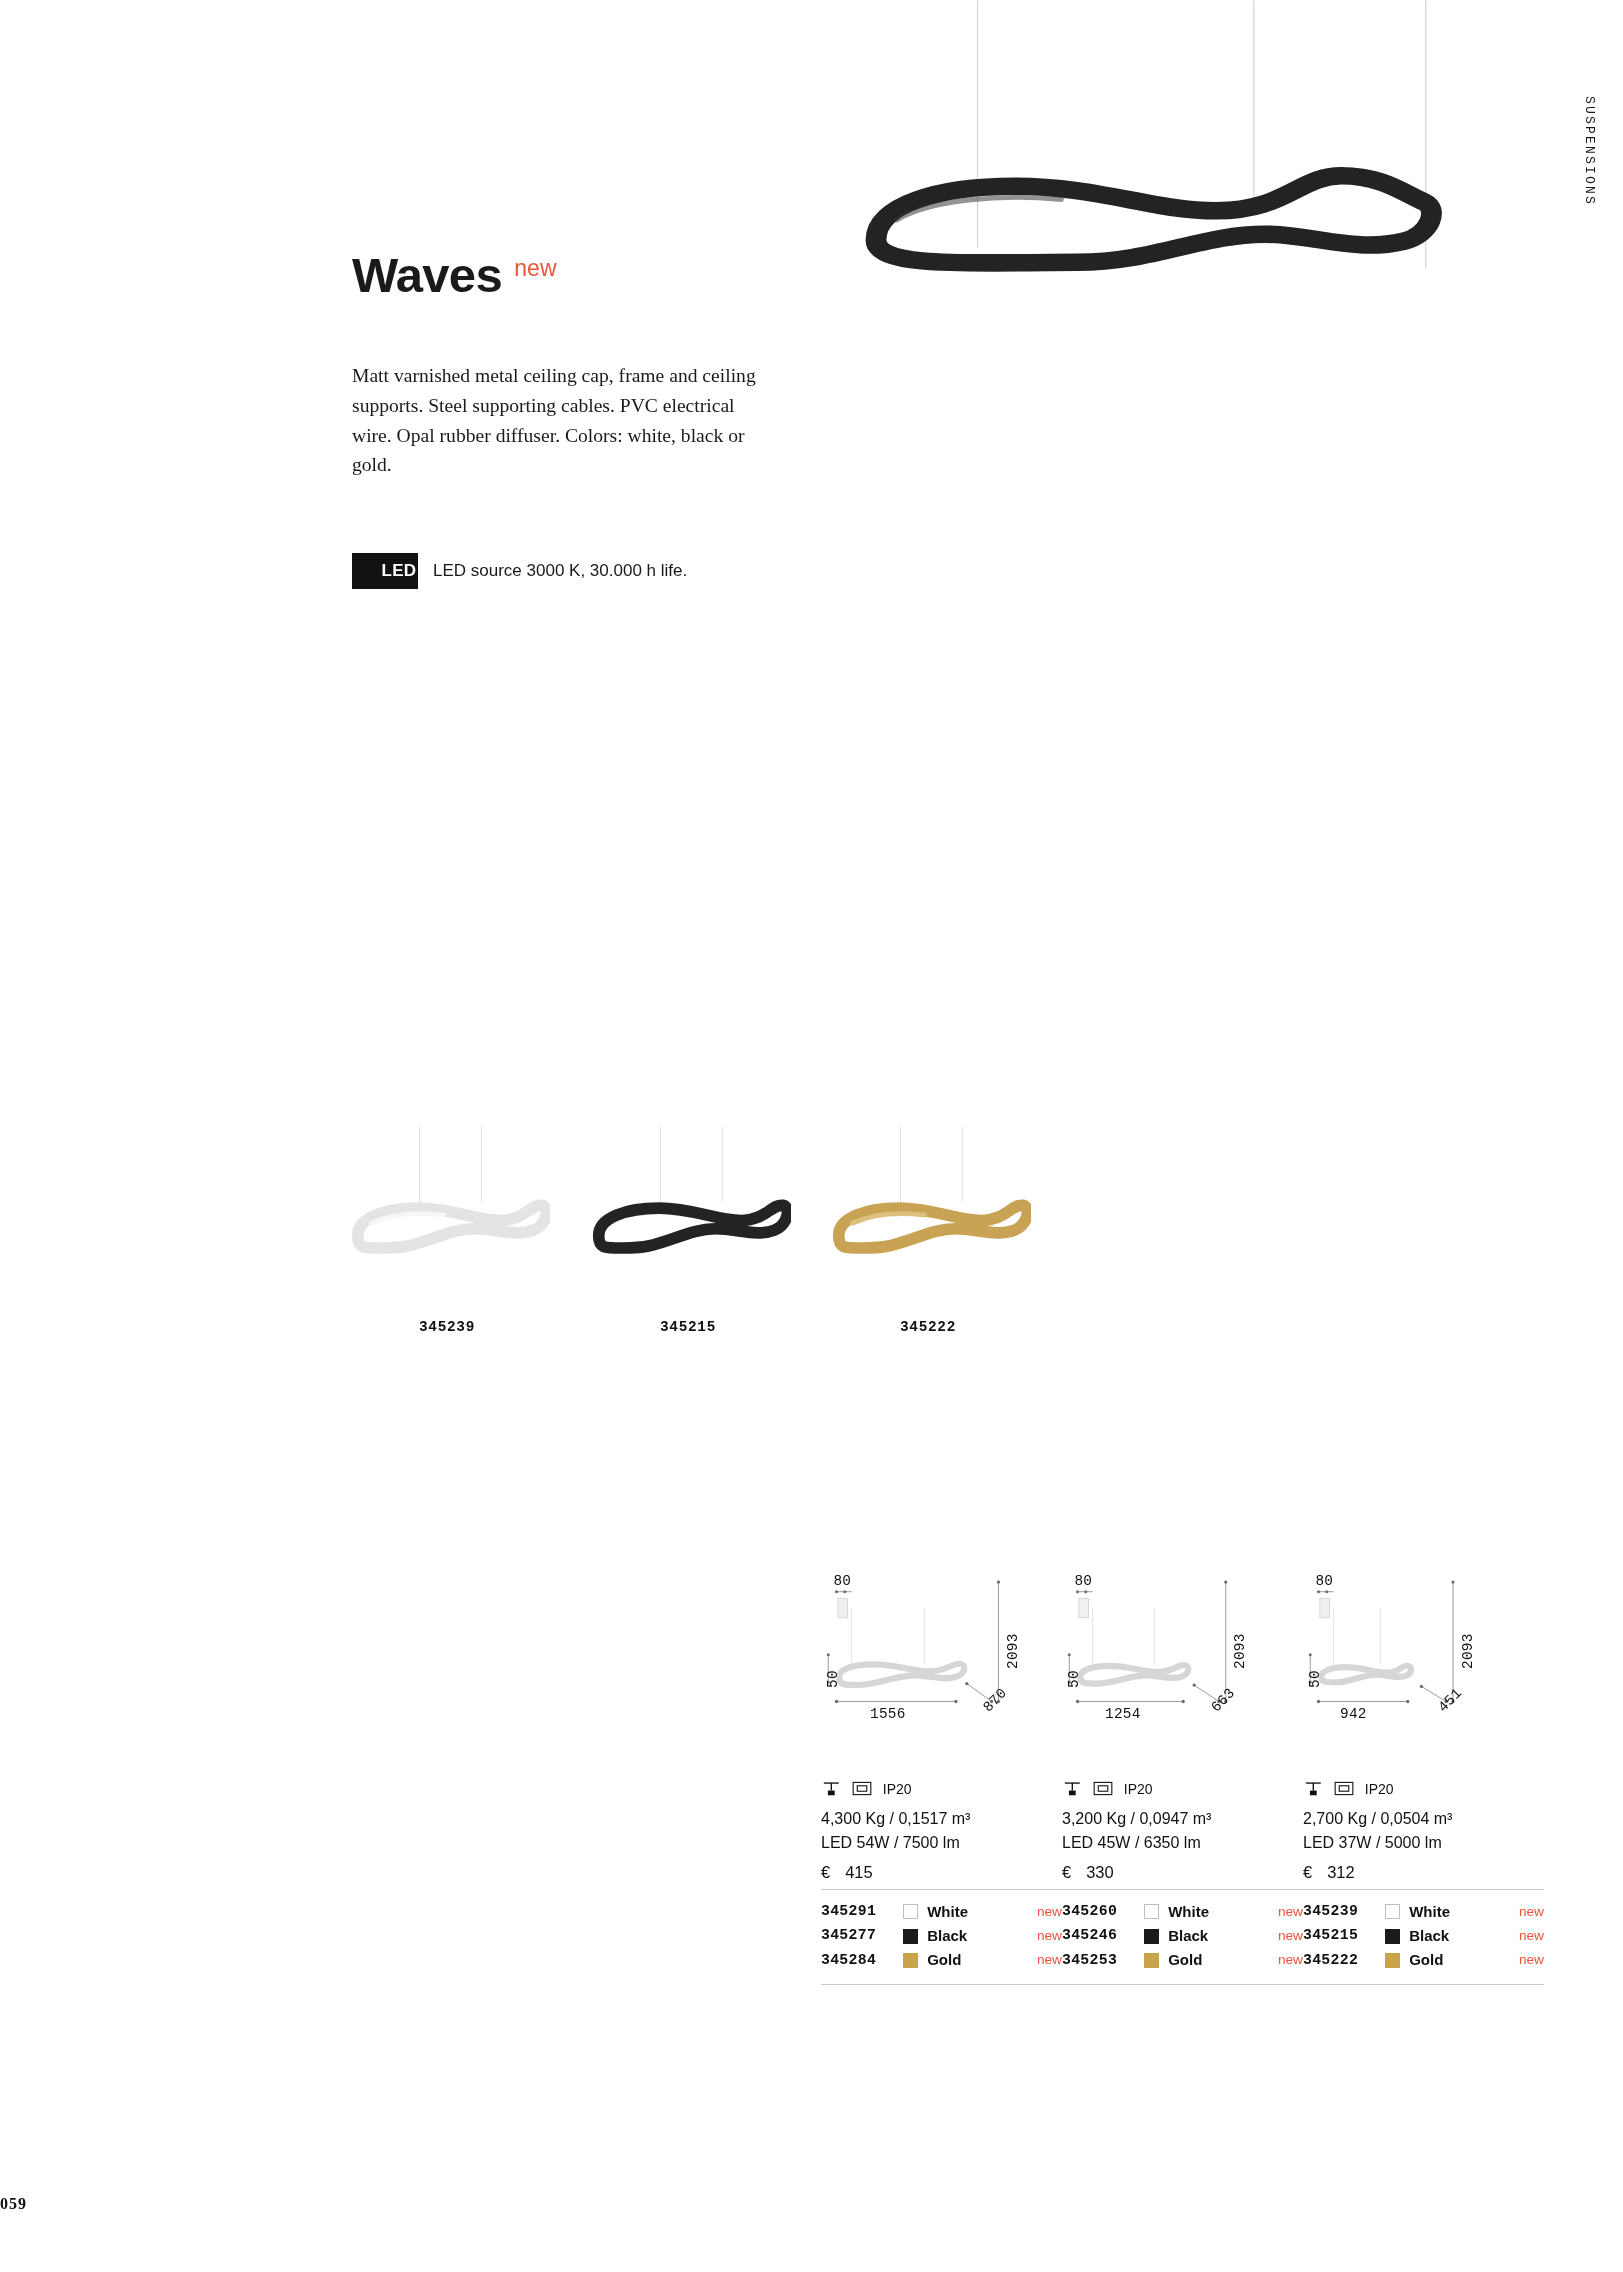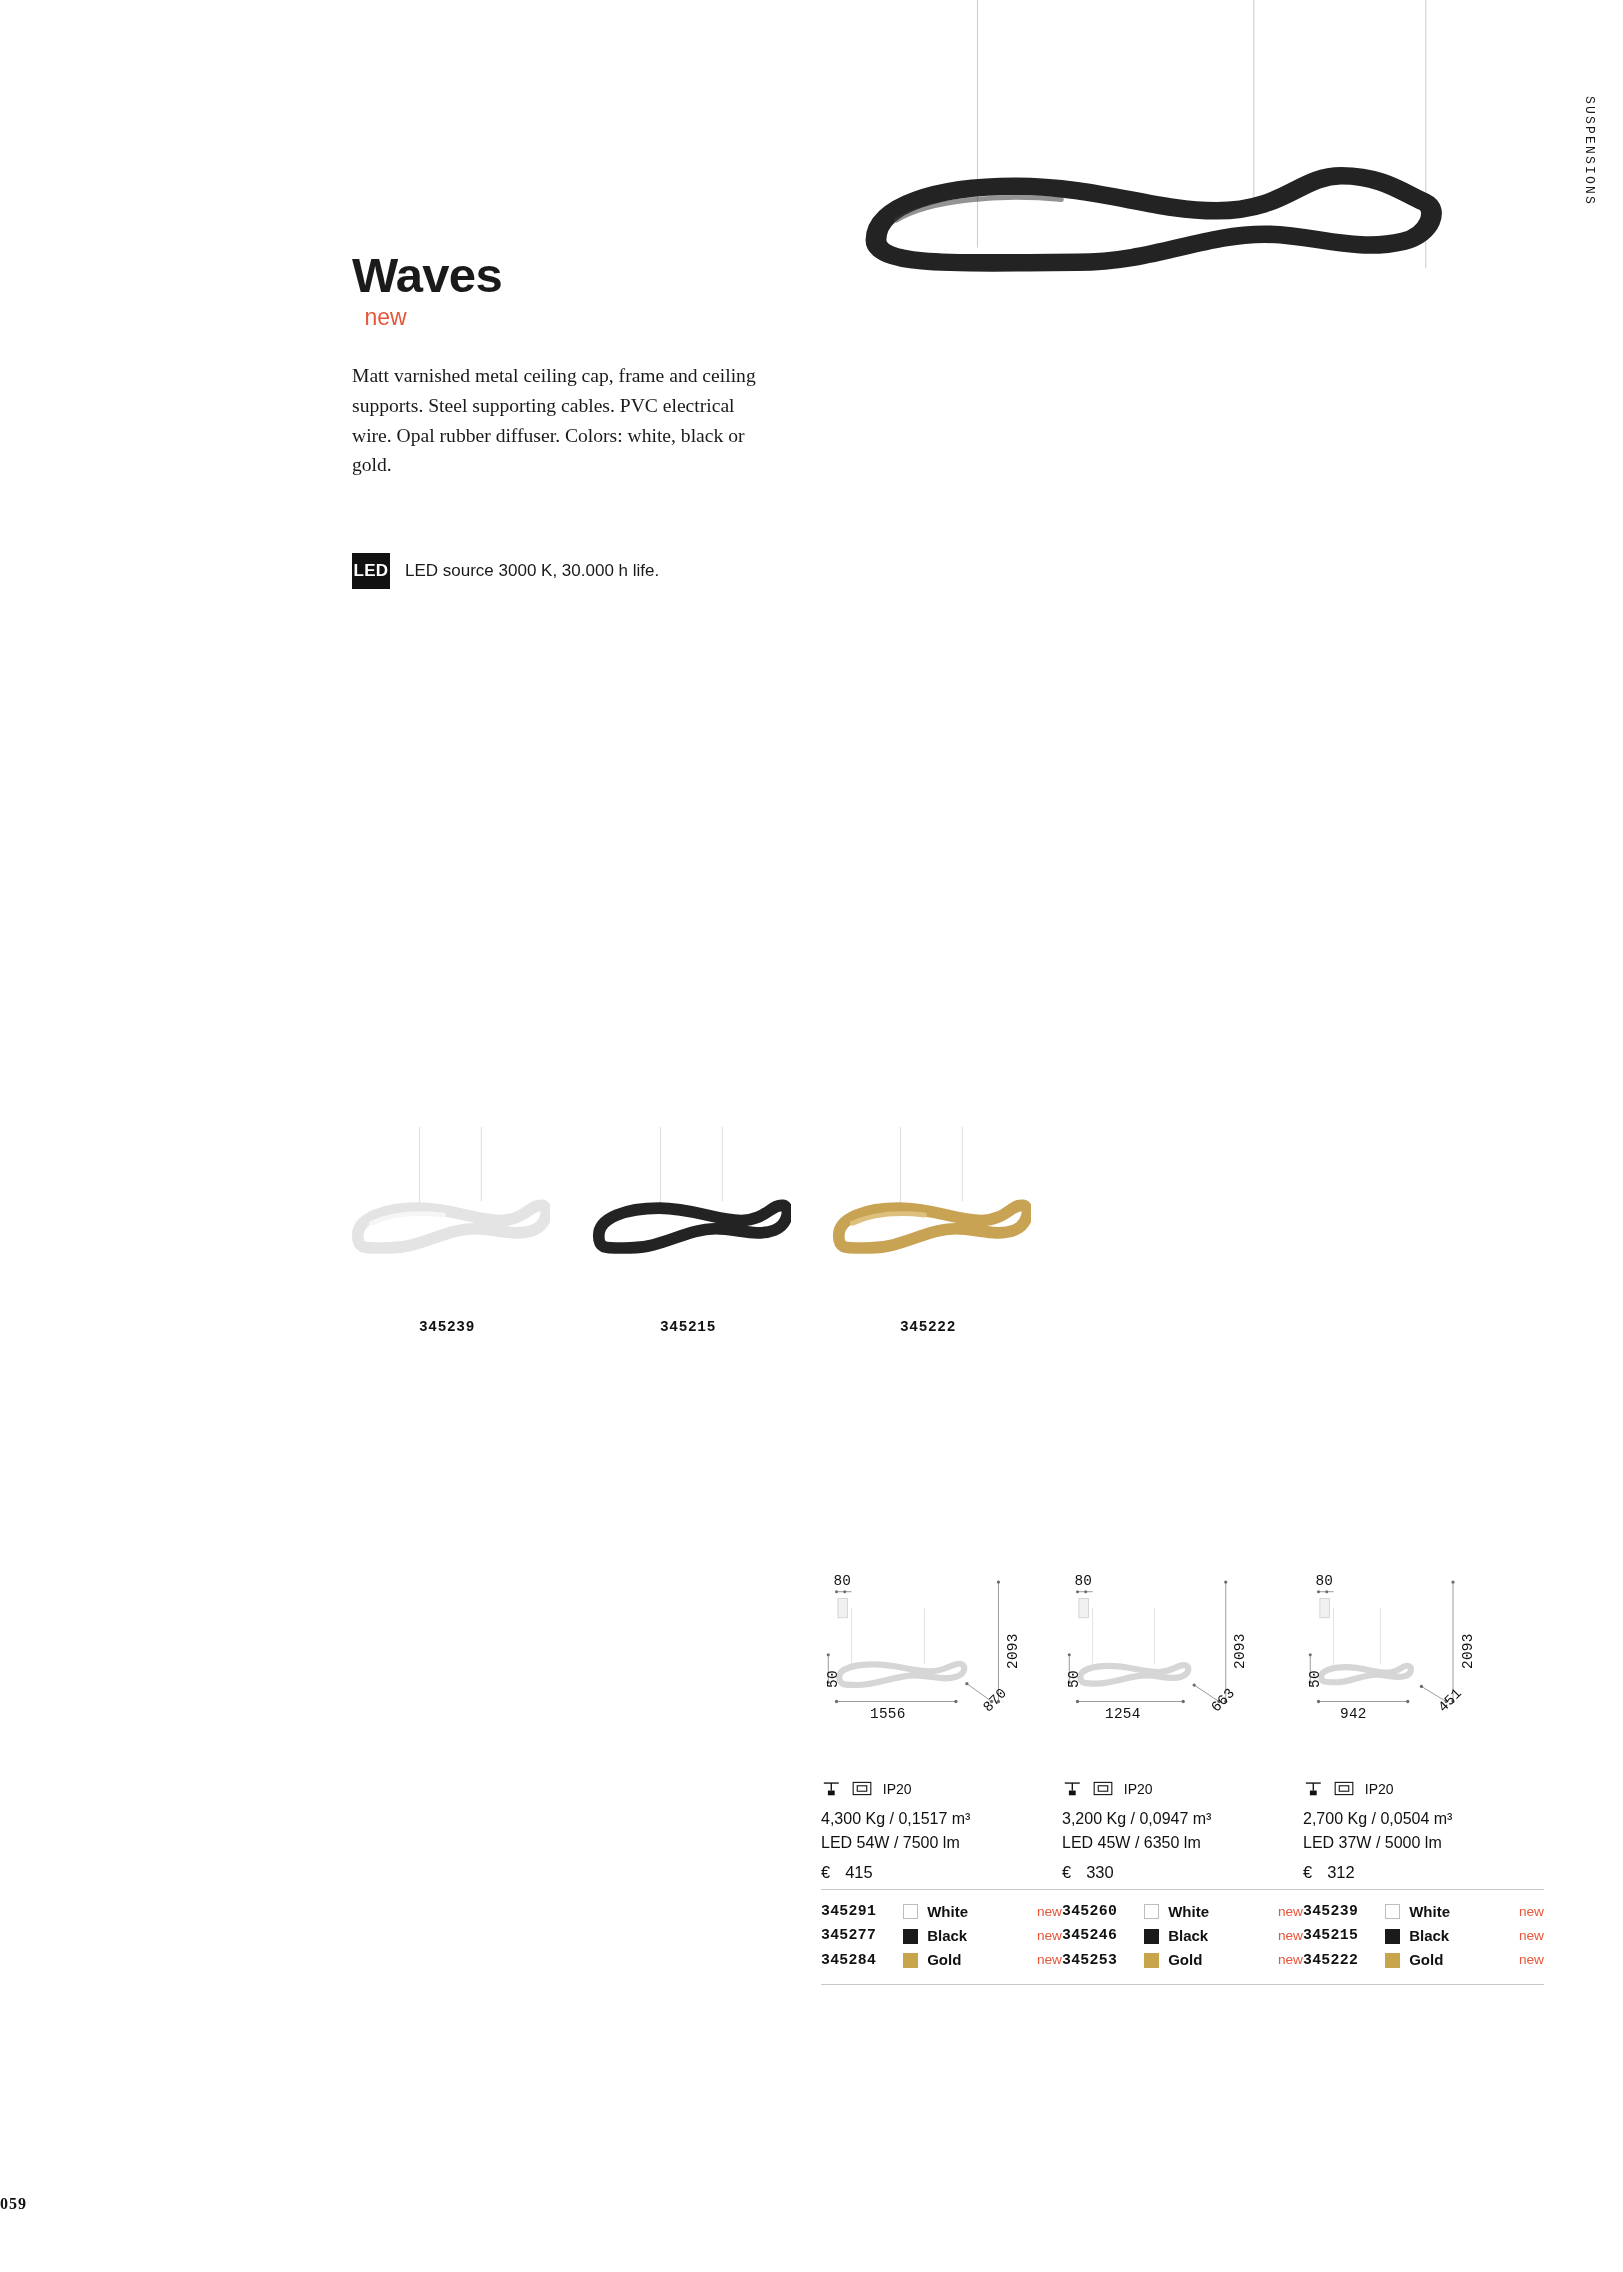--- a/index.html
+++ b/index.html
@@ -29,21 +29,20 @@
     color: #1a1a1a;
   }
 
   
   .title-wrap {
     position: absolute;
     left: 352px;
     top: 251px;
     display: flex;
     align-items: flex-start;
-    flex-direction: column;
   }
   .title {
     font-family: "Liberation Sans", sans-serif;
     font-size: 49px;
     font-weight: 700;
     letter-spacing: -0.7px;
     line-height: 1;
     color: #1a1a1a;
   }
   .title-new {
@@ -77,20 +76,21 @@
     width: 38px;
     height: 36px;
     background: #111;
     color: #fff;
     font-size: 17px;
     font-weight: 700;
     letter-spacing: 0.3px;
     display: flex;
     align-items: center;
     justify-content: center;
+    padding-left: 28px;
   }
   .led-text {
     margin-left: 15px;
     font-size: 17px;
     color: #1a1a1a;
   }
 
   
   .hero {
     position: absolute;

